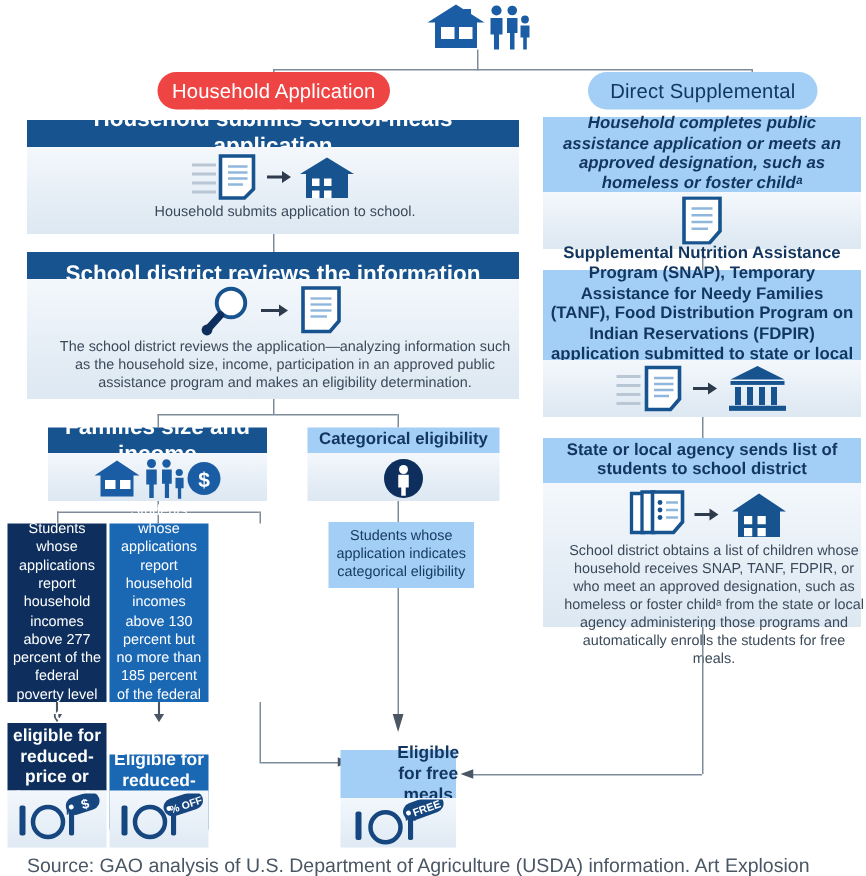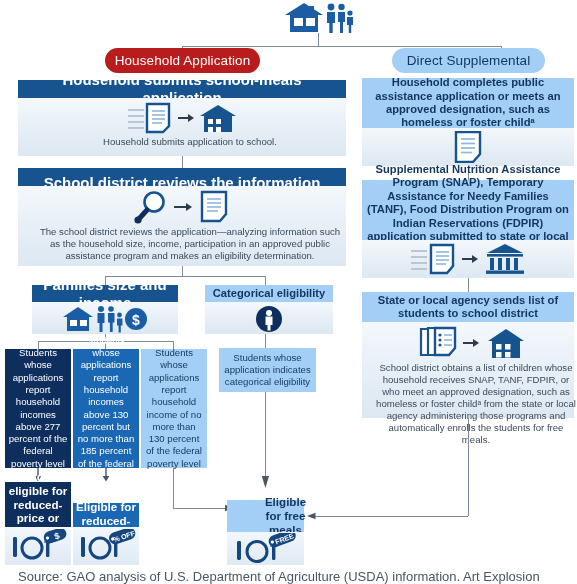--- a/index.html
+++ b/index.html
@@ -15,21 +15,21 @@
   
   
   
   
   
 
   .pill{
     border-radius:14px;height:25px;line-height:25px;text-align:center;
     font-size:13.5px;font-weight:400;letter-spacing:.1px;
   }
-  .pill-dark{background:#b91c1c;color:#ffffff;}
+  .pill-dark{background:#ef4444;color:#ffffff;}
   .pill-light{background:#a3cef5;color:#12365f;}
 
   .hdr{
     color:#ffffff;font-size:15px;font-weight:bold;text-align:center;
     display:flex;align-items:center;justify-content:center;
     background:#17538f;padding:0 4px;line-height:1.18;
   }
   .hdr-light{
     color:#12365f;background:#a3cef5;font-size:11.2px;font-weight:bold;
     text-align:center;display:flex;align-items:center;justify-content:center;
@@ -205,21 +205,20 @@
   </div>
 
   <div class="line vline" style="left:105px;top:334px;height:7px;"></div>
   <div class="line hline" style="left:38px;top:341px;width:135px;"></div>
   <div class="line vline" style="left:38px;top:341px;height:8px;"></div>
   <div class="line vline" style="left:105px;top:341px;height:8px;"></div>
   <div class="line vline" style="left:173px;top:341px;height:8px;"></div>
 
   <div class="abs col-box c-navy" style="left:5px;top:349px;width:66px;height:119px;">Students whose applications report household incomes above 277 percent of the federal poverty level</div>
   <div class="abs col-box c-mid" style="left:73px;top:349px;width:66px;height:119px;">Students whose applications report household incomes above 130 percent but no more than 185 percent of the federal poverty level</div>
-  <div class="abs col-box c-light" style="left:141px;top:349px;width:66px;height:119px;">Students whose applications report household income of no more than 130 percent of the federal poverty level</div>
 
   <div class="line vline" style="left:265px;top:334px;height:14px;"></div>
   <div class="abs col-box c-light" style="left:219px;top:348px;width:97px;height:44px;">Students whose application indicates categorical eligibility</div>
 
   <div class="abs" style="left:33px;top:468px;width:10px;height:14px;">
     <svg width="10" height="14">
         <line x1="5" y1="0" x2="5" y2="8" stroke="#4a5663" stroke-width="1.4"></line>
         <path d="M1.6 8 L8.4 8 L5 13.5 Z" fill="#4a5663"></path>
       </svg>
   </div>
@@ -299,21 +298,21 @@
         </g>
         <g transform="rotate(-20 50 8)">
           <rect x="38" y="0" width="28" height="12" rx="6" fill="#16467f"></rect>
           <circle cx="41.5" cy="6" r="1.6" fill="#ffffff"></circle>
           <text x="54" y="9.6" font-size="7.2" font-weight="bold" fill="#ffffff" text-anchor="middle" font-family="Liberation Sans, sans-serif">FREE</text>
         </g>
       </svg>
     </div>
   </div>
 
-  <div class="abs hdr-light" style="left:362px;top:78px;width:212px;height:50px;">Household completes public assistance application or meets an approved designation, such as homeless or foster childᵃ</div>
+  <div class="abs hdr-light" style="left:362px;top:78px;width:212px;height:50px;font-style:italic;">Household completes public assistance application or meets an approved designation, such as homeless or foster childᵃ</div>
   <div class="abs panel" style="left:362px;top:128px;width:212px;height:38px;justify-content:center;">
     <div>
       <svg width="28" height="32" viewBox="0 0 28 32">
         <path d="M2 1 h24 v22 l-7 8 h-17 Z" fill="#ffffff" stroke="#17538f" stroke-width="2.4"></path>
         <g stroke="#8fb6dd" stroke-width="1.7">
           <line x1="7" y1="8" x2="21" y2="8"></line>
             <line x1="7" y1="12.5" x2="21" y2="12.5"></line>
           <line x1="7" y1="17" x2="21" y2="17"></line>
             <line x1="7" y1="21.5" x2="18" y2="21.5"></line>
         </g>

